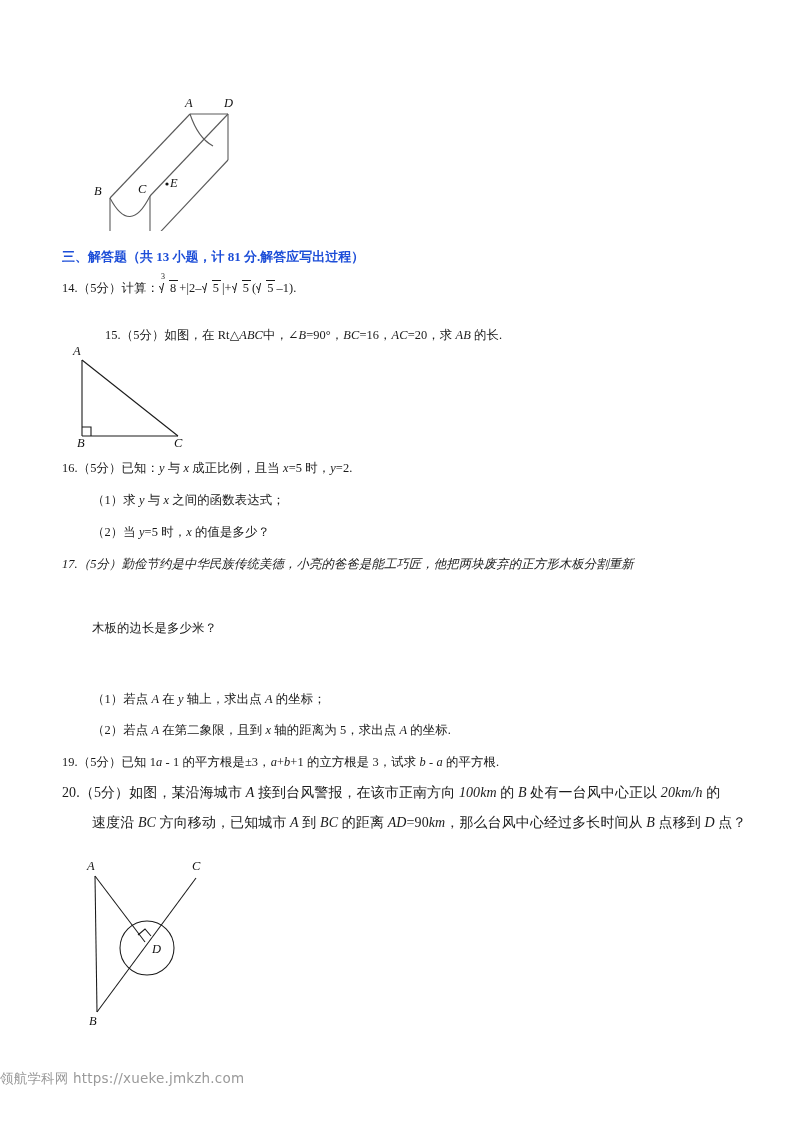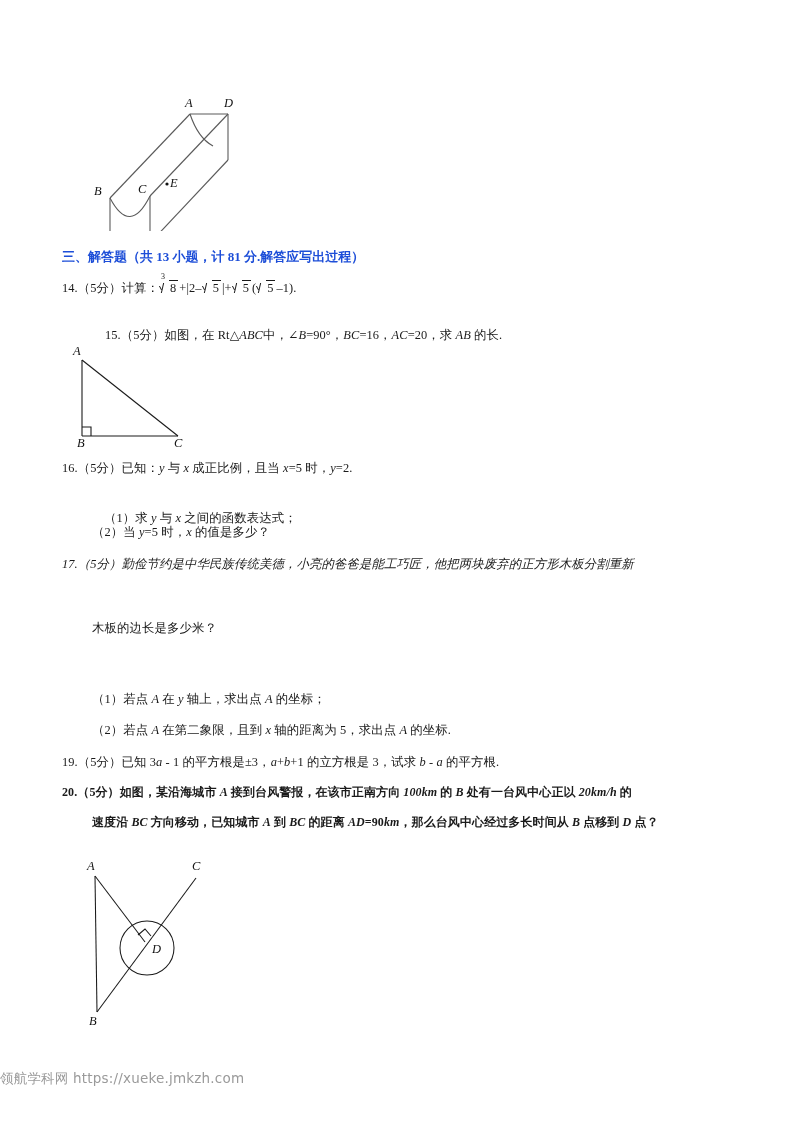--- a/index.html
+++ b/index.html
@@ -23,21 +23,21 @@
 
   
   .qline {
     position: absolute;
     font-size: 12.4px;
     line-height: 1.0;
     white-space: nowrap;
     color: #1a1a1a;
     letter-spacing: 0.1px;
   }
-  .qline.small { font-size: 12px; font-weight: bold; }
+  .qline.small { font-size: 14px; }
 
   .section-head {
     position: absolute;
     font-weight: bold;
     font-size: 13px;
     white-space: nowrap;
     color: #1d4ed8;
     font-family: "Liberation Serif", "DejaVu Serif", serif;
   }
 
@@ -170,41 +170,41 @@
       </g>
     </svg>
     <span class="lbl" style="left:13px; top:0px;">A</span>
     <span class="lbl" style="left:17px; top:92px;">B</span>
     <span class="lbl" style="left:114px; top:92px;">C</span>
   </div>
 
   <div class="qline" style="left:62px; top:462px;">
     <span>16.</span><span>（5分）</span><span>已知：</span><i class="v">y</i><span> 与 </span><i class="v">x</i><span> 成正比例，且当 </span><i class="v">x</i><span>=5 时，</span><i class="v">y</i><span>=2.</span>
   </div>
-  <div class="qline" style="left:104px; top:494px;margin-top:18px;">
+  <div class="qline" style="left:92px; top:494px;">
     <span>（1）求 </span><i class="v">y</i><span> 与 </span><i class="v">x</i><span> 之间的函数表达式；</span>
   </div>
   <div class="qline" style="left:92px; top:526px;">
     <span>（2）当 </span><i class="v">y</i><span>=5 时，</span><i class="v">x</i><span> 的值是多少？</span>
   </div>
 
   <div class="qline" style="left:62px; top:558px;font-style:italic;">
     <span>17.</span><span>（5分）</span><span>勤俭节约是中华民族传统美德，小亮的爸爸是能工巧匠，他把两块废弃的正方形木板分割重新</span>
   </div>
   <div class="qline" style="left:92px; top:622px;">木板的边长是多少米？</div>
 
   <div class="qline" style="left:92px; top:693px;">
     <span>（1）若点 </span><i class="v">A</i><span> 在 </span><i class="v">y</i><span> 轴上，求出点 </span><i class="v">A</i><span> 的坐标；</span>
   </div>
   <div class="qline" style="left:92px; top:724px;">
     <span>（2）若点 </span><i class="v">A</i><span> 在第二象限，且到 </span><i class="v">x</i><span> 轴的距离为 5，求出点 </span><i class="v">A</i><span> 的坐标.</span>
   </div>
 
   <div class="qline" style="left:62px; top:756px;">
-    <span>19.</span><span>（5分）</span><span>已知 3</span><i class="v">a</i><span> - 1 的平方根是±3，</span><i class="v">a</i><span>+</span><i class="v">b</i><span>+1 的立方根是 3，试求 </span><i class="v">b</i><span> - </span><i class="v">a</i><span> 的平方根.</span>
+    <span>19.</span><span>（5分）</span><span>已知 1</span><i class="v">a</i><span> - 1 的平方根是±3，</span><i class="v">a</i><span>+</span><i class="v">b</i><span>+1 的立方根是 3，试求 </span><i class="v">b</i><span> - </span><i class="v">a</i><span> 的平方根.</span>
   </div>
 
   <div class="qline small" style="left:62px; top:786px;">
     <span>20.</span><span>（5分）</span><span>如图，某沿海城市 </span><i class="v">A</i><span> 接到台风警报，在该市正南方向 </span><i class="v">100km</i><span> 的 </span><i class="v">B</i><span> 处有一台风中心正以 </span><i class="v">20km/h</i><span> 的</span>
   </div>
   <div class="qline small" style="left:92px; top:816px;">
     <span>速度沿 </span><i class="v">BC</i><span> 方向移动，已知城市 </span><i class="v">A</i><span> 到 </span><i class="v">BC</i><span> 的距离 </span><i class="v">AD</i><span>=90</span><i class="v">km</i><span>，那么台风中心经过多长时间从 </span><i class="v">B</i><span> 点移到 </span><i class="v">D</i><span> 点？</span>
   </div>
 
   <div class="figure" style="left:78px; top:852px; width:190px; height:180px;">

